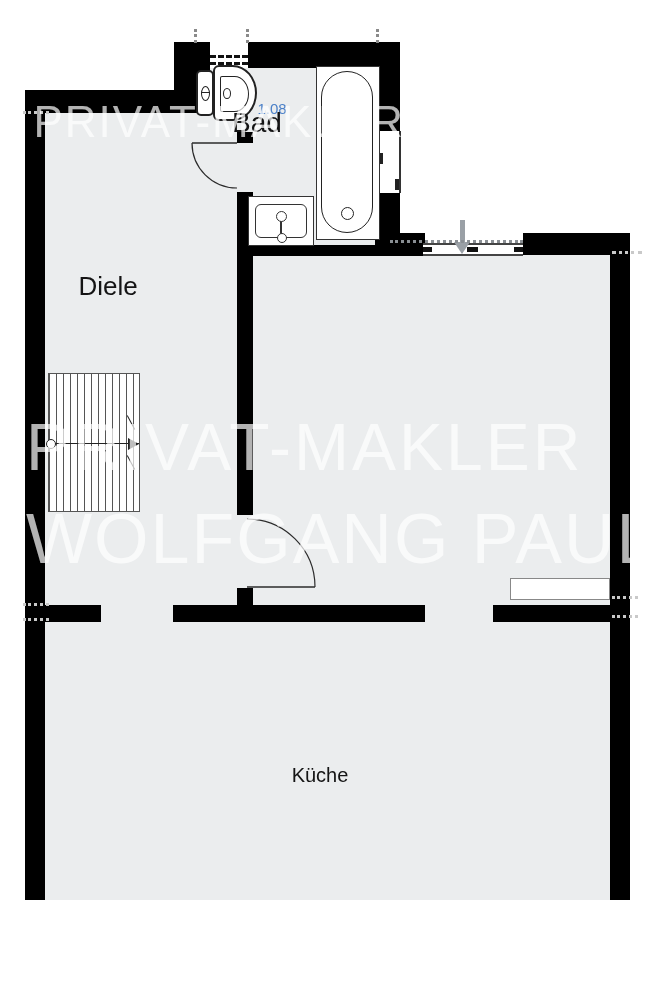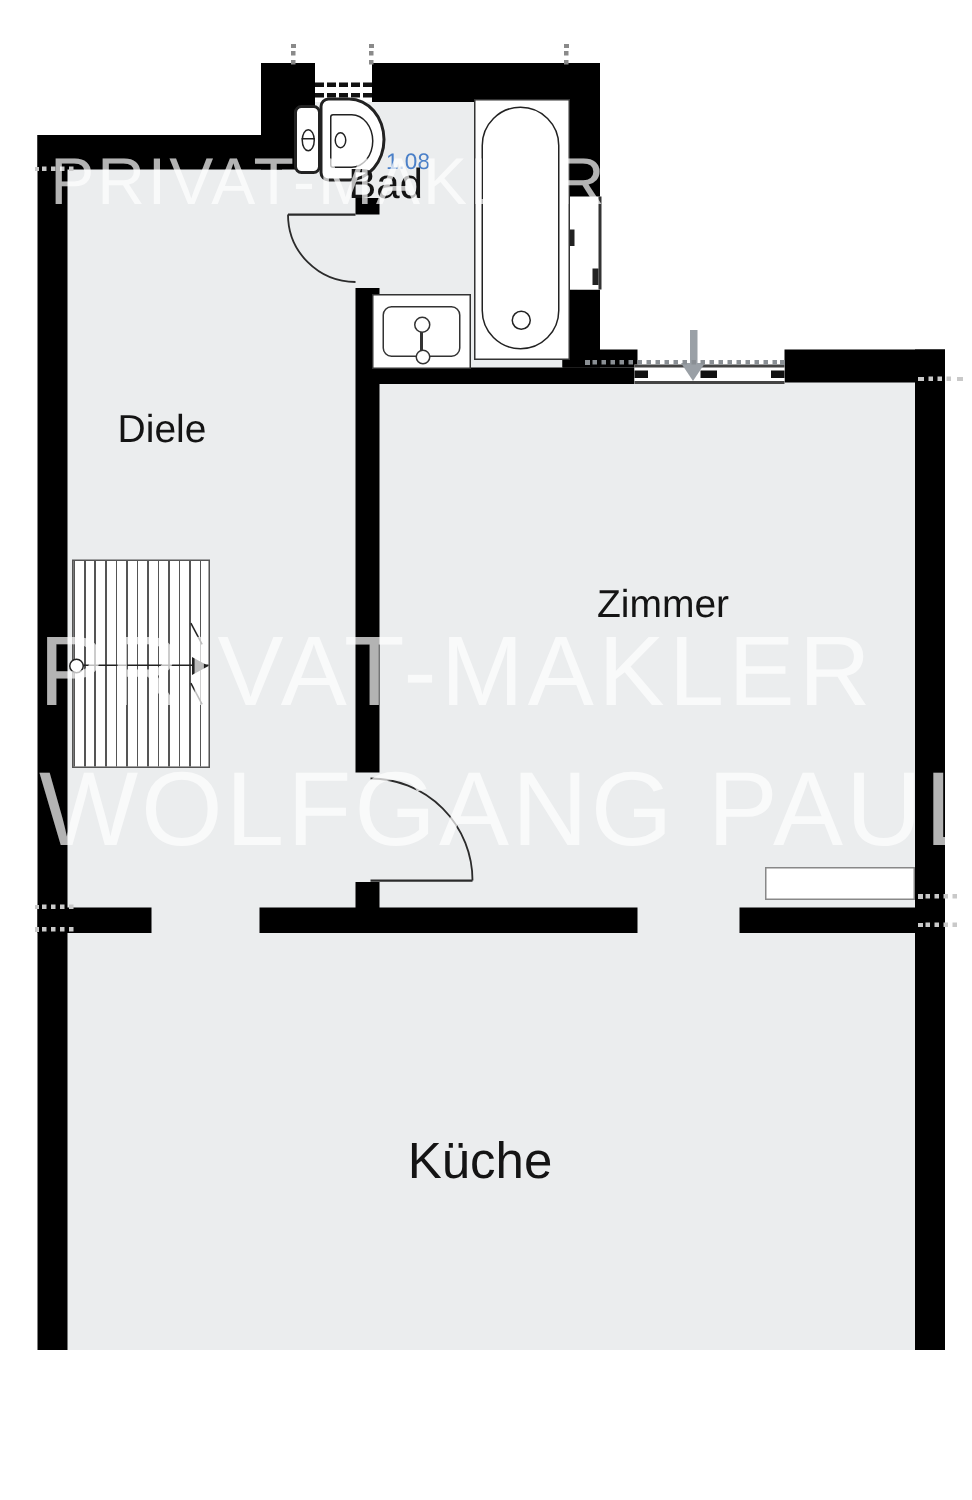--- a/index.html
+++ b/index.html
@@ -132,20 +132,19 @@
   <div class="dots-h" style="left:612px;top:615px;width:26px;"></div>
   <div class="dots-h" style="left:612px;top:251px;width:30px;"></div>
   <div class="dots-h" style="left:390px;top:240px;width:133px;border-top-color:#8a8f94;"></div>
   <div class="dots-v" style="left:194px;top:29px;height:14px;"></div>
   <div class="dots-v" style="left:246px;top:29px;height:14px;"></div>
   <div class="dots-v" style="left:376px;top:29px;height:14px;"></div>
 
   <div class="lbl" style="left:272px;top:108px;font-size:15px;color:#4b80c8;z-index:6;">1.08</div>
   <div class="lbl" style="left:257px;top:123px;font-size:28px;z-index:7;">Bad</div>
   <div class="lbl" style="left:108px;top:286px;font-size:26px;">Diele</div>
-  <div class="lbl" style="left:442px;top:403px;font-size:26px;">Zimmer</div>
-  <div class="lbl" style="left:320px;top:775px;font-size:34px;">Küche</div>
+  <div class="lbl" style="left:320px;top:775px;font-size:20px;">Küche</div>
 
   <div class="wm" style="right:243px;top:100px;font-size:44px;letter-spacing:2px;">PRIVAT-MAKLER</div>
   <div class="wm" style="left:26px;top:414px;font-size:66px;letter-spacing:3px;">PRIVAT-MAKLER</div>
   <div class="wm" style="left:26px;top:504px;font-size:70px;letter-spacing:2px;">WOLFGANG PAULY</div>
 
 </div>
 
 </body></html>

